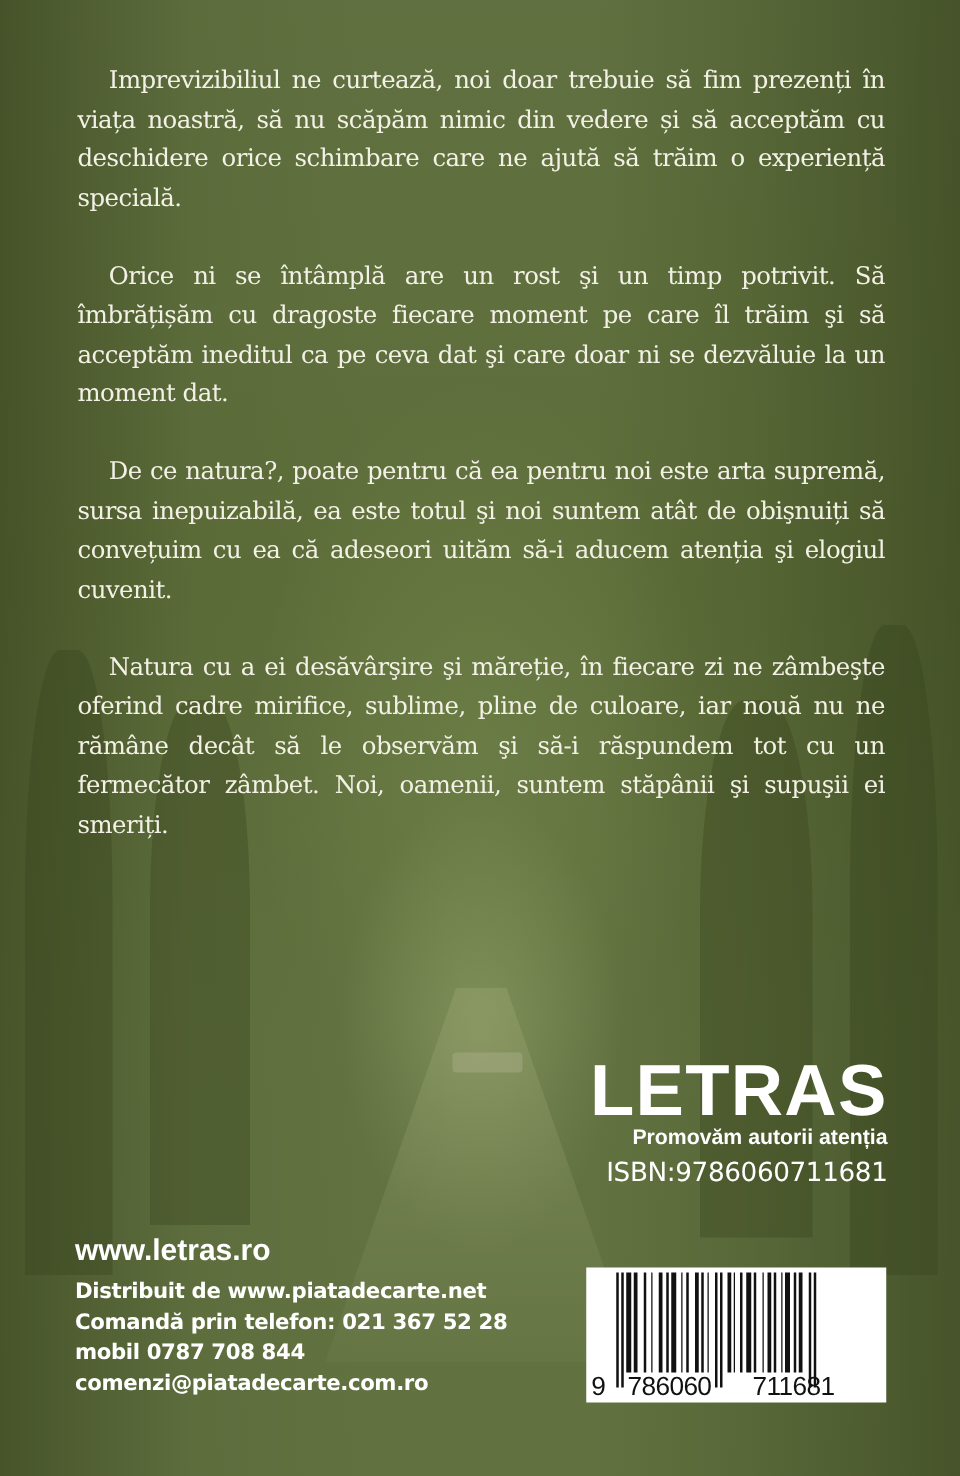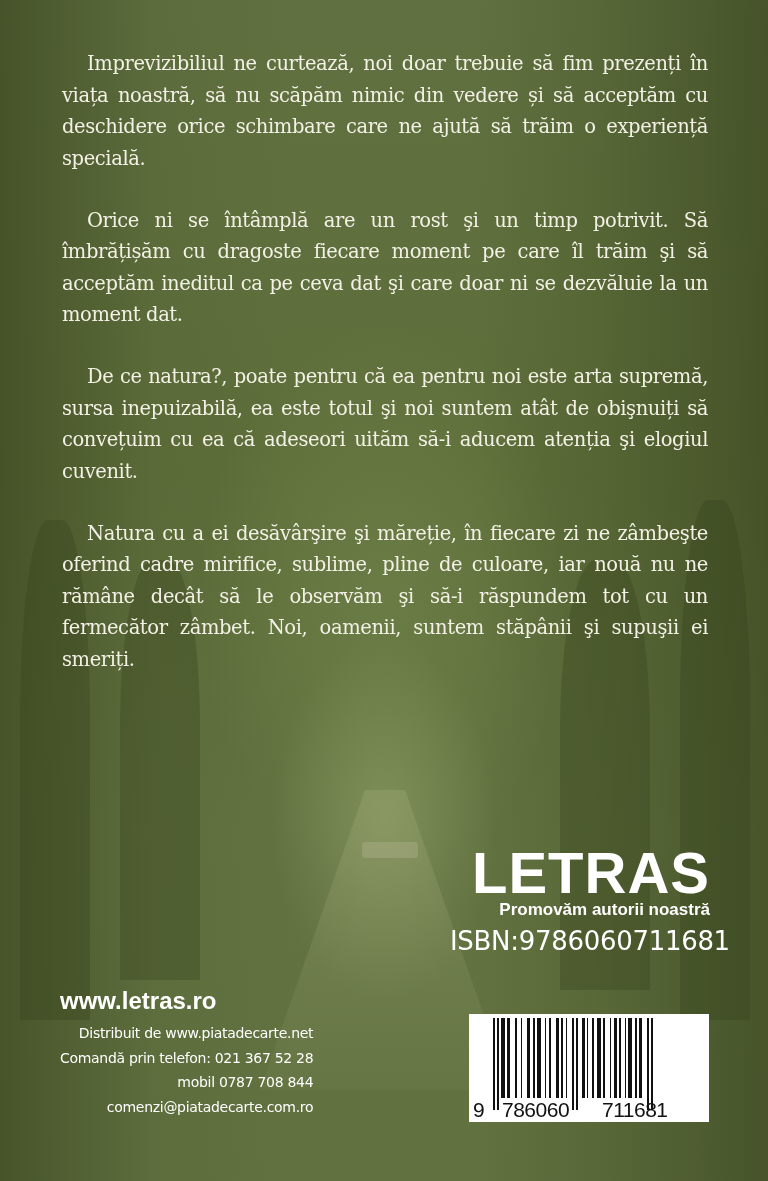--- a/index.html
+++ b/index.html
@@ -17,24 +17,24 @@
     clip-path:polygon(42% 0,58% 0,100% 100%,0 100%);}
   .bench{position:absolute;left:362px;top:842px;width:56px;height:16px;background:rgba(170,175,135,0.45);border-radius:3px;}
   .text-block{position:absolute;left:62px;top:48px;width:646px;color:#f3f1e6;
     font-family:"DejaVu Serif","Liberation Serif",serif;font-size:19.5px;line-height:31.5px;
     text-align:justify;letter-spacing:-0.4px;}
   .para{margin:0 0 30.5px 0;text-indent:25px;}
   .brand{position:absolute;right:58px;top:844px;width:260px;text-align:right;color:#fff;
     font-family:"Liberation Sans",sans-serif;}
   .logo{font-size:58px;font-weight:bold;line-height:58px;letter-spacing:1px;}
   .tagline{font-size:17px;font-weight:bold;margin-top:-2px;}
-  .isbn{font-size:26px;margin-top:6px;font-family:"DejaVu Sans",sans-serif;letter-spacing:-0.3px;}
+  .isbn{font-size:21px;margin-top:6px;font-family:"DejaVu Sans",sans-serif;letter-spacing:-0.3px;}
   .contact{position:absolute;left:60px;top:983px;color:#fff;font-family:"DejaVu Sans",sans-serif;}
   .site{font-family:"Liberation Sans",sans-serif;font-weight:bold;font-size:24px;line-height:36px;margin-bottom:2px;}
-  .cline{font-size:14px;font-weight:normal;line-height:24.5px;letter-spacing:-0.3px;text-align:right;}
+  .cline{font-size:17px;font-weight:bold;line-height:24.5px;letter-spacing:-0.3px;}
   .barcode{position:absolute;left:469px;top:1014px;width:240px;height:108px;background:#fff;}
   .bars{position:absolute;left:24px;top:4px;width:205px;height:88px;display:flex;align-items:flex-start;}
   .bars span{display:block;background:#111;height:80px;}
   .bars span.g{height:92px;}
   .bc-digits{position:absolute;left:4px;bottom:1px;font-family:"Liberation Sans",sans-serif;font-size:21px;color:#111;line-height:22px;}
   .bc-digits span{position:absolute;bottom:0;}
 </style>
 </head>
 <body>
 
@@ -48,21 +48,21 @@
 
 <div class="text-block">
   <p class="para">Imprevizibiliul ne curtează, noi doar trebuie să fim prezenți în viața noastră, să nu scăpăm nimic din vedere și să acceptăm cu deschidere orice schimbare care ne ajută să trăim o experiență specială.</p>
   <p class="para">Orice ni se întâmplă are un rost şi un timp potrivit. Să îmbrățișăm cu dragoste fiecare moment pe care îl trăim şi să acceptăm ineditul ca pe ceva dat şi care doar ni se dezvăluie la un moment dat.</p>
   <p class="para">De ce natura?, poate pentru că ea pentru noi este arta supremă, sursa inepuizabilă, ea este totul şi noi suntem  atât de obişnuiți să convețuim cu ea că adeseori uităm să-i aducem atenția şi elogiul cuvenit.</p>
   <p class="para">Natura cu a ei desăvârşire şi măreție, în fiecare zi ne zâmbeşte oferind cadre mirifice, sublime, pline de culoare, iar nouă nu ne rămâne decât să le observăm şi să-i răspundem tot cu un fermecător zâmbet. Noi, oamenii, suntem stăpânii şi supuşii ei smeriți.</p>
 </div>
 
 <div class="brand">
   <div class="logo">LETRAS</div>
-  <div class="tagline">Promovăm autorii noastră</div>
+  <div class="tagline">Promovăm autorii atenția</div>
   <div class="isbn">ISBN:9786060711681</div>
 </div>
 
 <div class="contact">
   <div class="site">www.letras.ro</div>
   <div class="cline">Distribuit de www.piatadecarte.net</div>
   <div class="cline">Comandă prin telefon: 021 367 52 28</div>
   <div class="cline">mobil 0787 708 844</div>
   <div class="cline">comenzi@piatadecarte.com.ro</div>
 </div>

